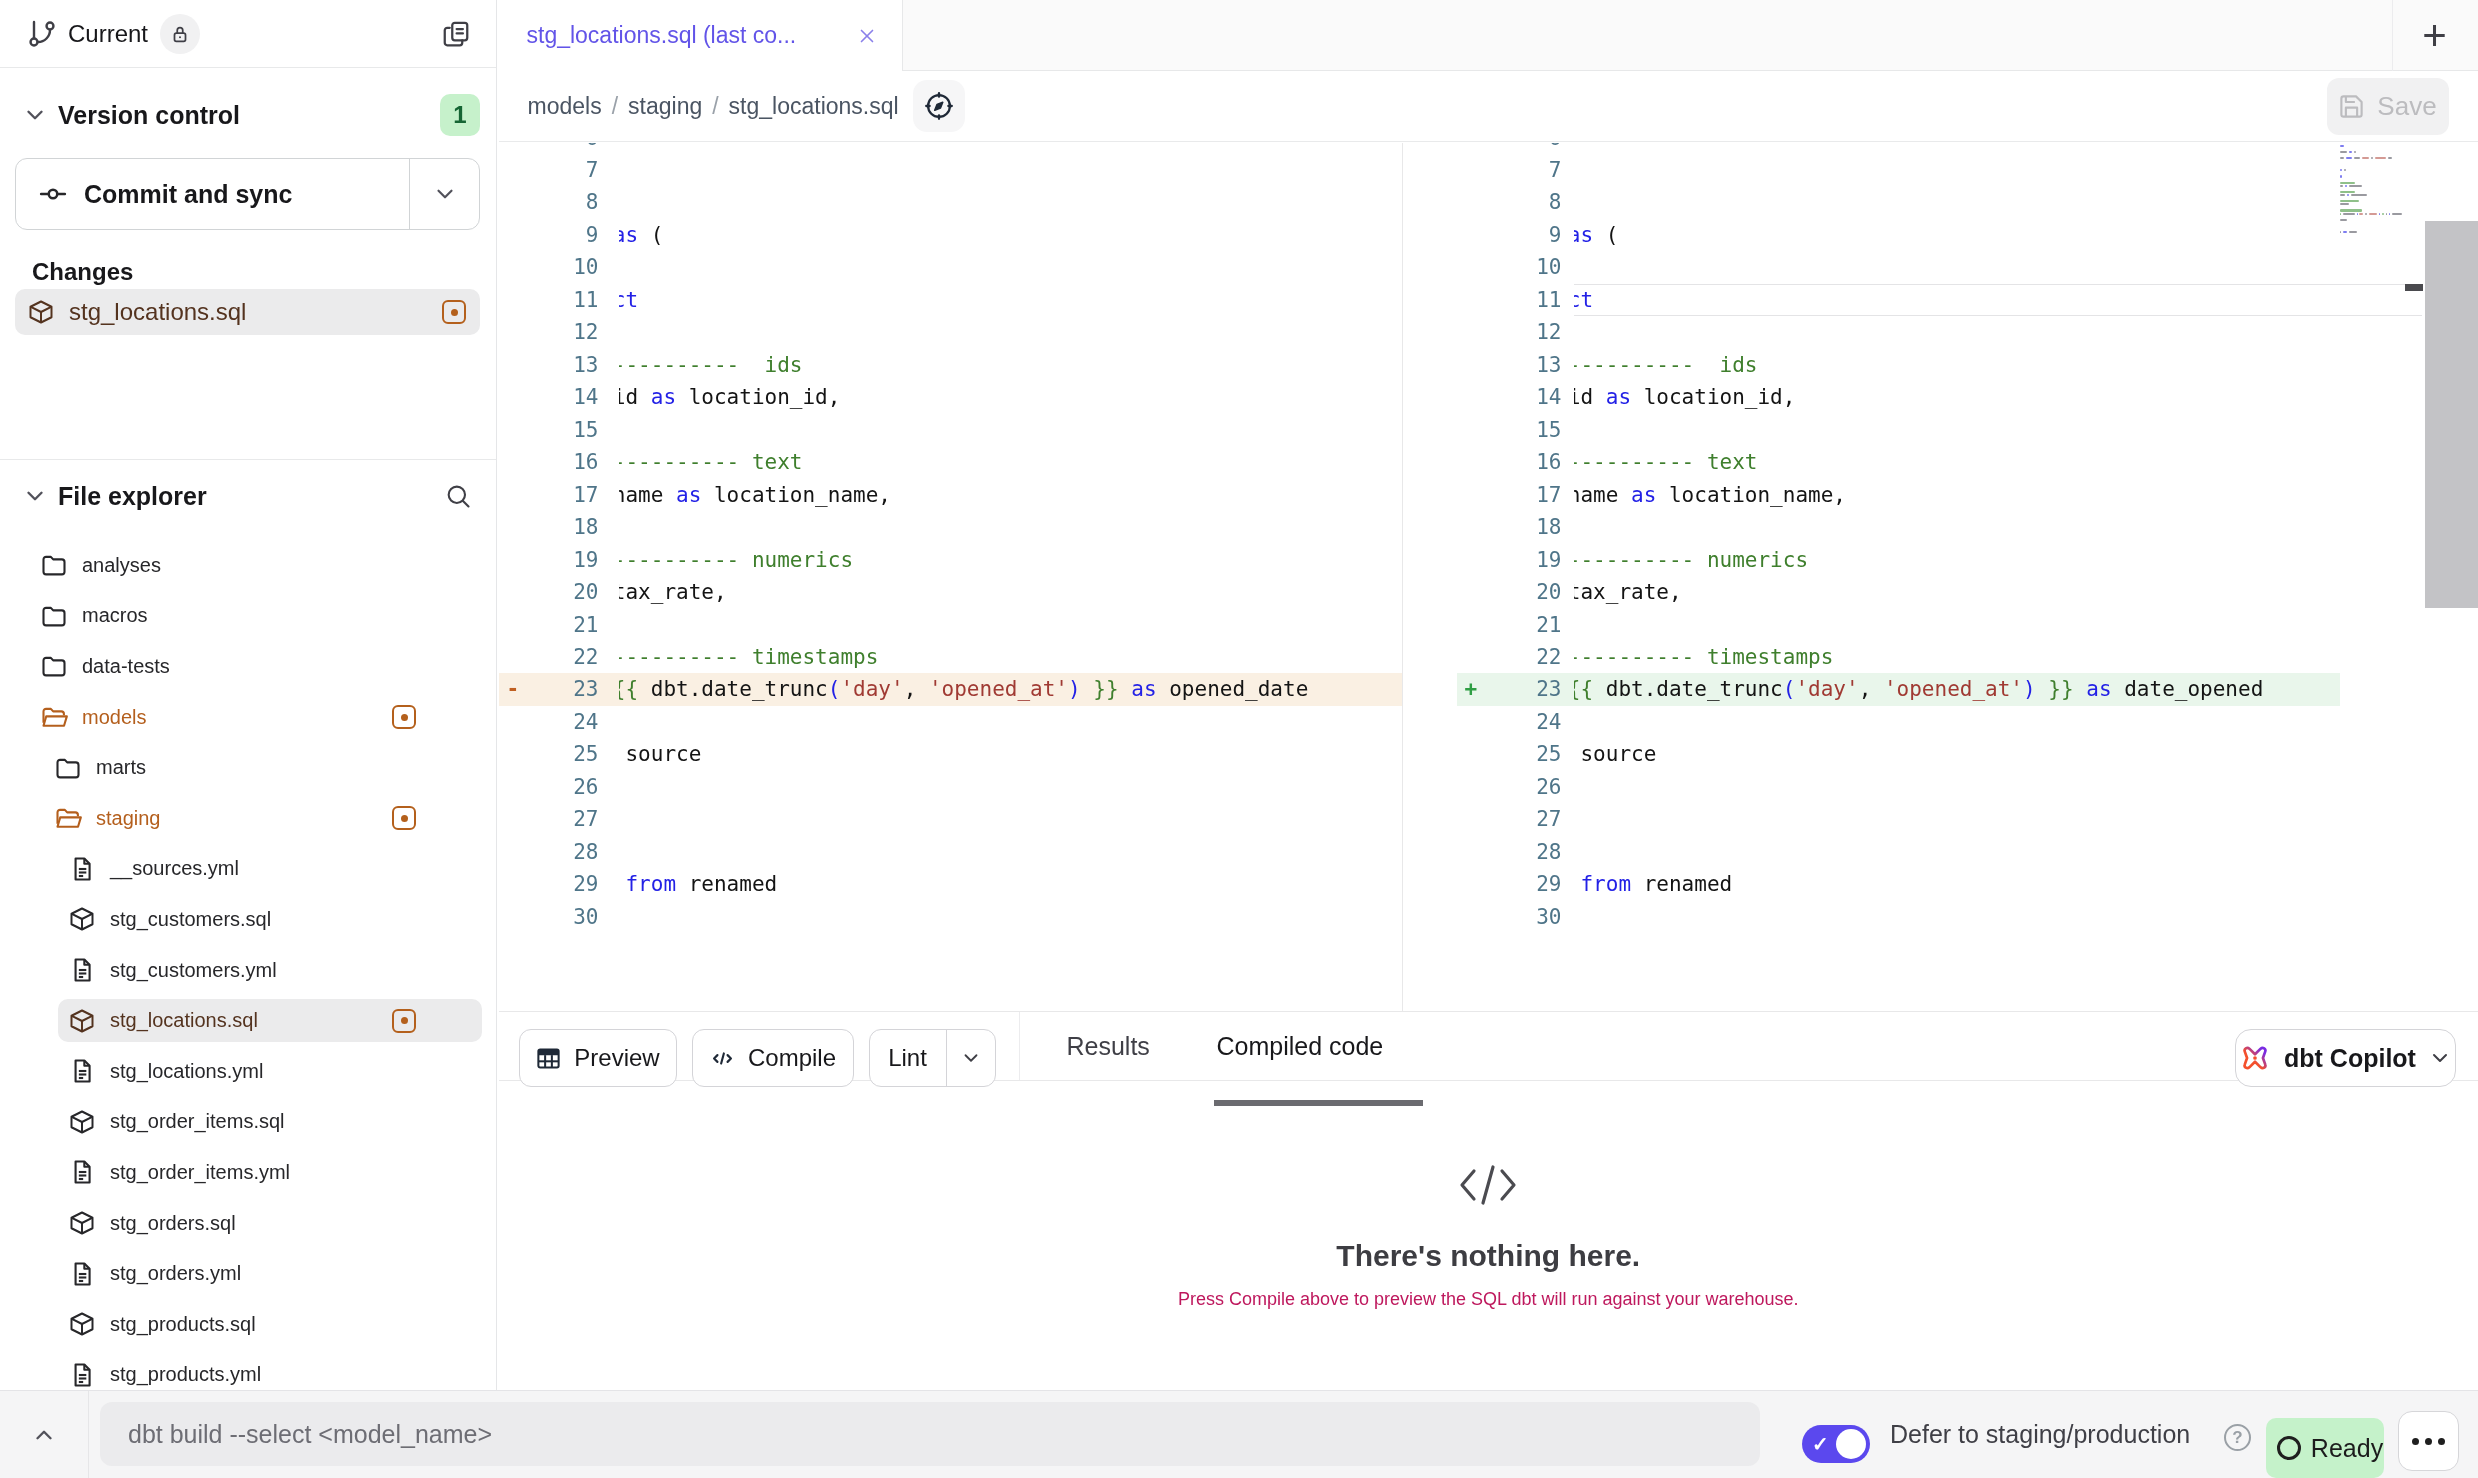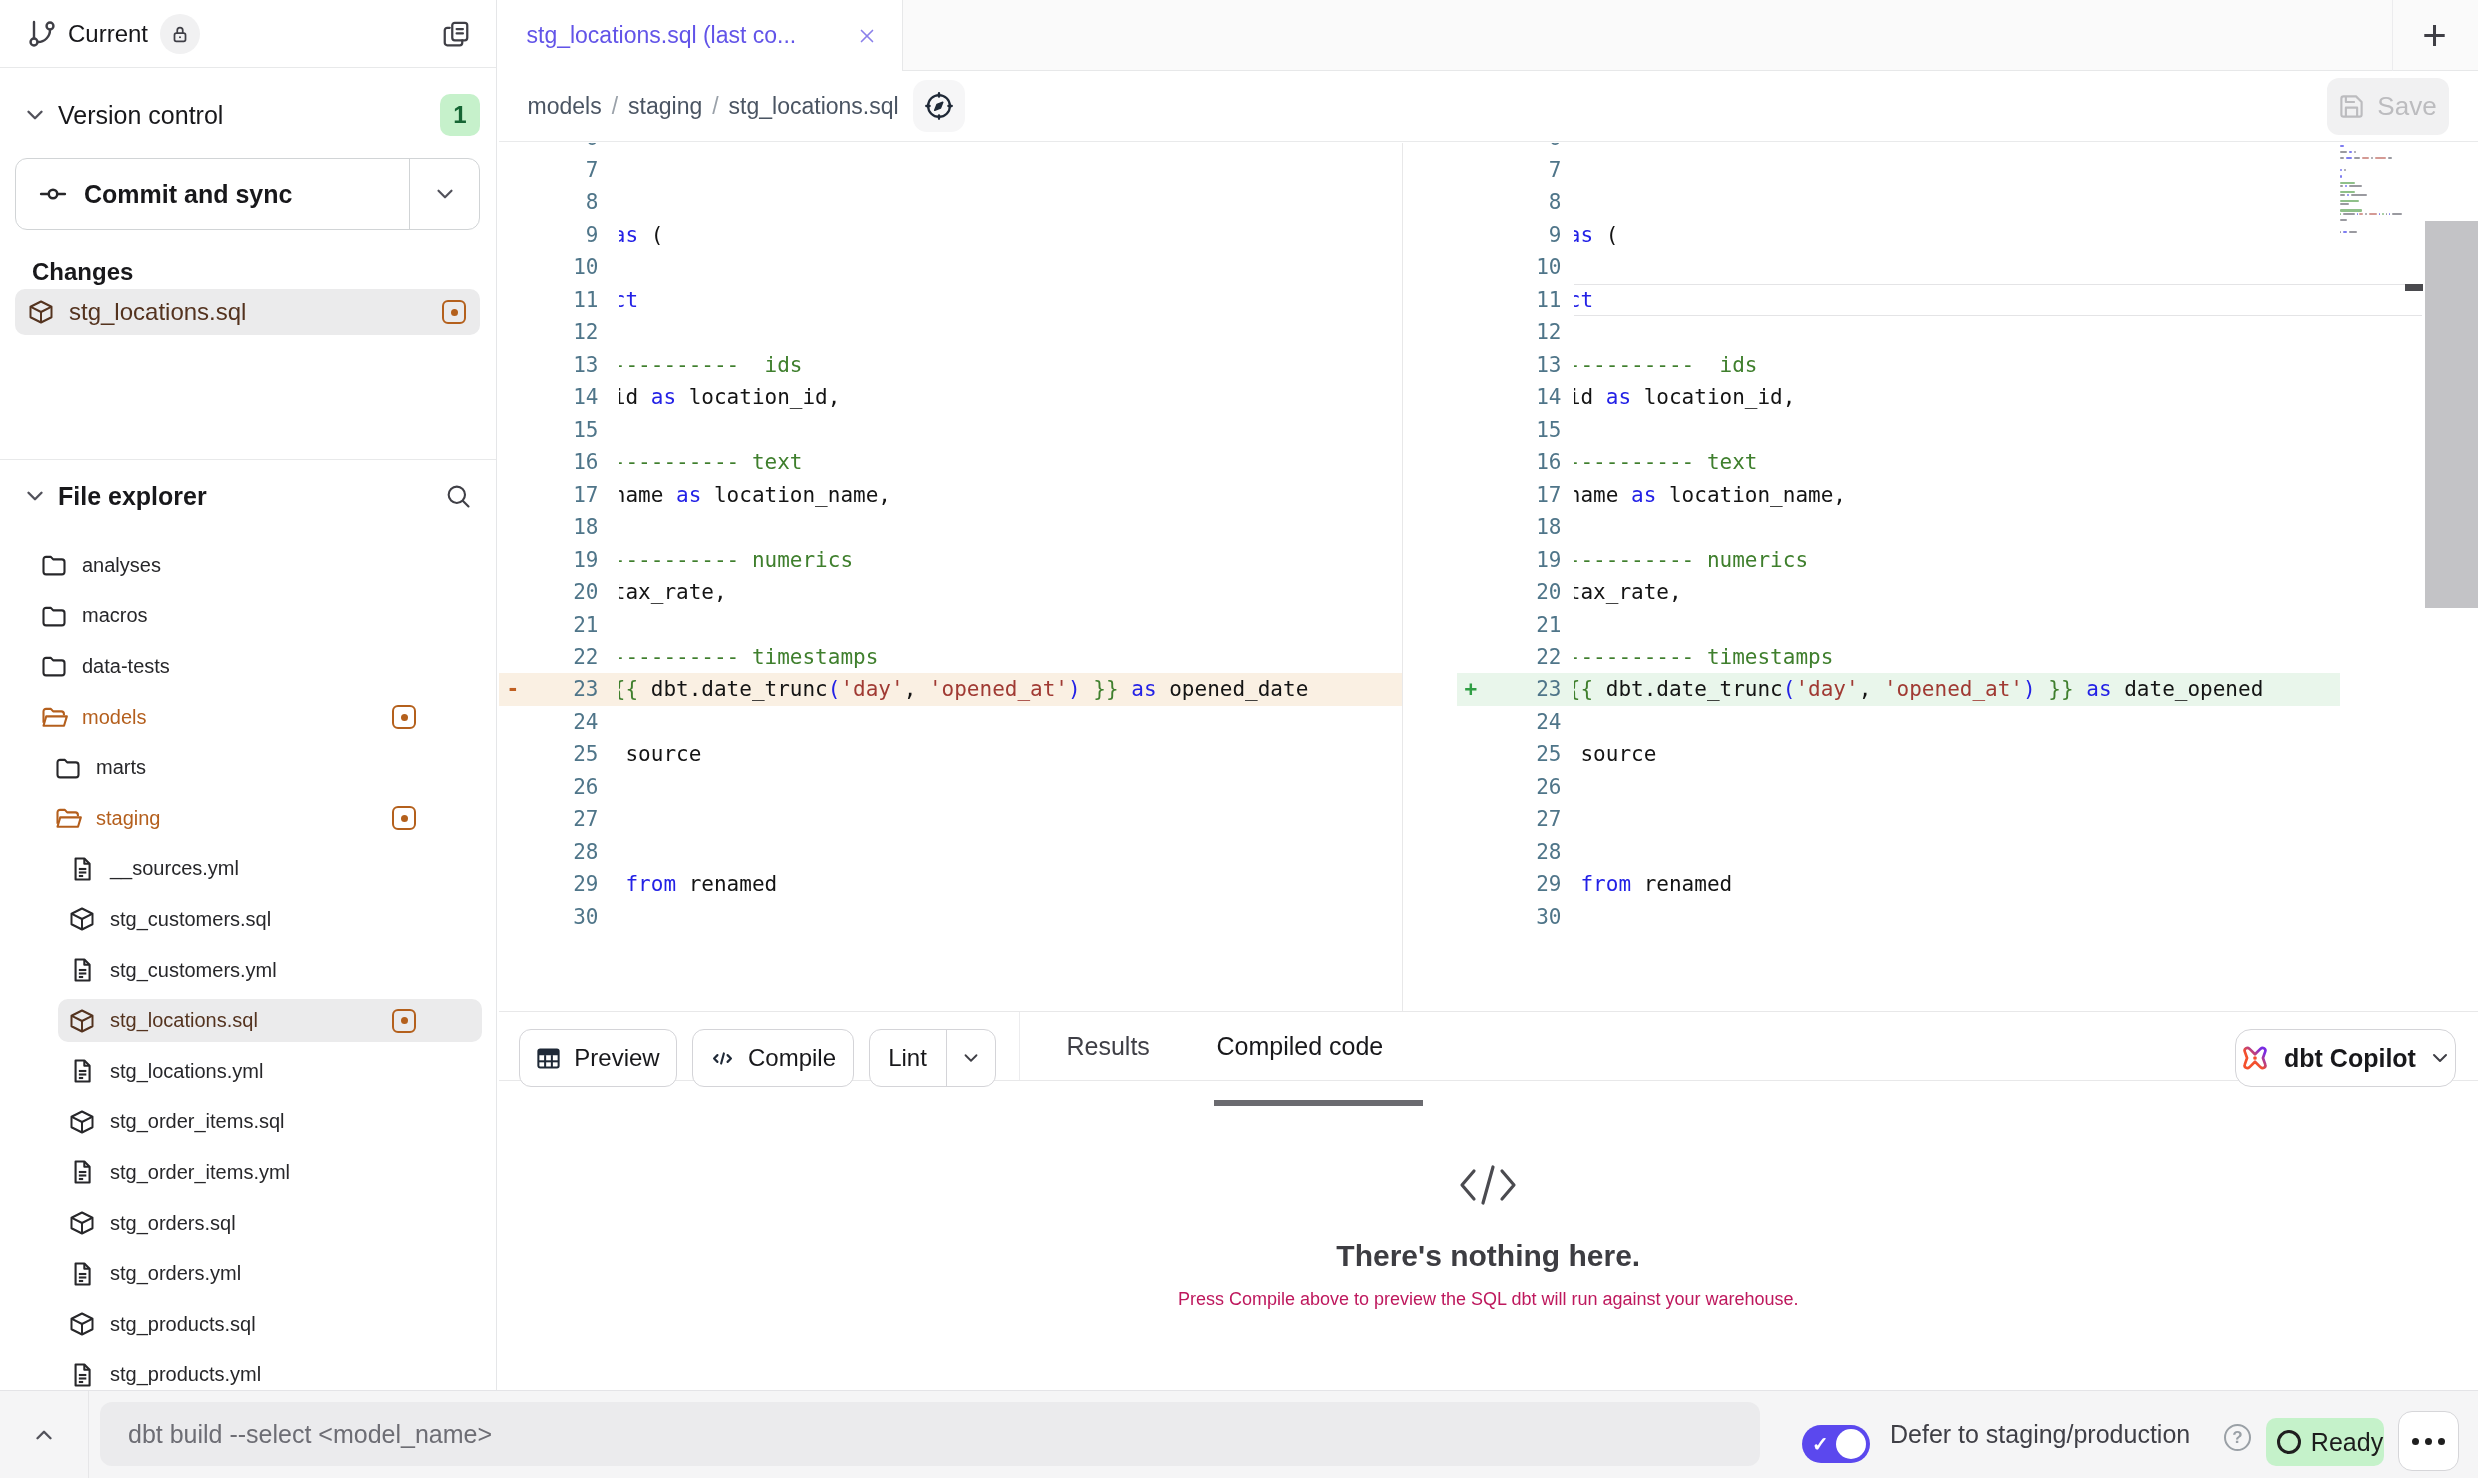--- a/index.html
+++ b/index.html
@@ -16,21 +16,21 @@
   .branch-label { font-size:24px; color:#18181b; margin-left:10px; }
   .lock-badge { width:40px; height:40px; border-radius:50%; background:#f1f1f2;
                 display:flex; align-items:center; justify-content:center; margin-left:12px; }
   .lock-badge svg { width:22px; height:22px; color:#3f3f46; }
   .copy-btn { margin-left:auto; width:40px; height:40px; display:flex; align-items:center;
               justify-content:center; }
   .copy-btn svg { width:30px; height:30px; color:#3f3f46; }
 
   .vc-header { display:flex; align-items:center; padding:26px 16px 0 22px; }
   .chev { width:26px; height:26px; color:#52525b; }
-  .vc-title { font-size:25px; font-weight:400; color:#18181b; margin-left:10px; }
+  .vc-title { font-size:25px; font-weight:700; color:#18181b; margin-left:10px; }
   .vc-badge { margin-left:auto; min-width:40px; height:42px; background:#c6f1cb; color:#166534;
               border-radius:10px; display:flex; align-items:center; justify-content:center;
               font-size:24px; font-weight:700; }
   .commit-btn { position:absolute; left:15px; top:158px; width:465px; height:72px;
                 border:1.5px solid #d1d4d6; border-radius:12px; background:#fff;
                 display:flex; align-items:flex-end; }
   .commit-main { flex:1; display:flex; align-items:center; padding-left:22px; height:100%; }
   .commit-icon { width:30px; height:30px; color:#27272a; }
   .commit-label { font-size:25px; font-weight:600; color:#18181b; margin-left:16px; }
   .commit-caret { width:70px; height:100%; border-left:1.5px solid #d1d4d6;
@@ -160,21 +160,21 @@
                font-family:"Liberation Sans", sans-serif; color:#3f3f46; outline:none; }
   .cmd-input::placeholder { color:#6d6d74; }
   .toggle { position:absolute; left:1802px; top:1425px; width:68px; height:38px; border-radius:20px;
             background:#5b48ee; display:flex; align-items:center; }
   .toggle .tick { color:#fff; font-size:20px; font-weight:700; margin-left:10px; }
   .toggle .knob { position:absolute; right:4px; width:30px; height:30px; border-radius:50%; background:#fff; }
   .defer-label { position:absolute; left:1890px; top:1420px; font-size:25px; color:#3f3f46; }
   .help-icon { position:absolute; left:2224px; top:1424px; width:27px; height:27px; border-radius:50%;
                border:2px solid #9aa0a6; color:#9aa0a6; font-size:17px; font-weight:700;
                display:flex; align-items:center; justify-content:center; }
-  .ready-pill { position:absolute; left:2266px; top:1418px; width:118px; height:48px; border-radius:10px;
+  .ready-pill { position:absolute; left:2266px; top:1418px; width:118px; height:60px; border-radius:10px;
                 background:#c5f2ca; display:flex; align-items:center; justify-content:center; }
   .ready-circle { width:24px; height:24px; border:3px solid #1f1f1f; border-radius:50%; }
   .ready-pill span { font-size:25px; color:#1c1c1c; margin-left:10px; }
   .more-btn { position:absolute; left:2398px; top:1411px; width:61px; height:60px; border-radius:14px;
               border:1.5px solid #d6d6d9; background:#fff; display:flex; align-items:center;
               justify-content:center; gap:6px; }
   .more-btn i { width:7px; height:7px; border-radius:50%; background:#1f1f1f; }
 </style>
 </head>
 <body>

